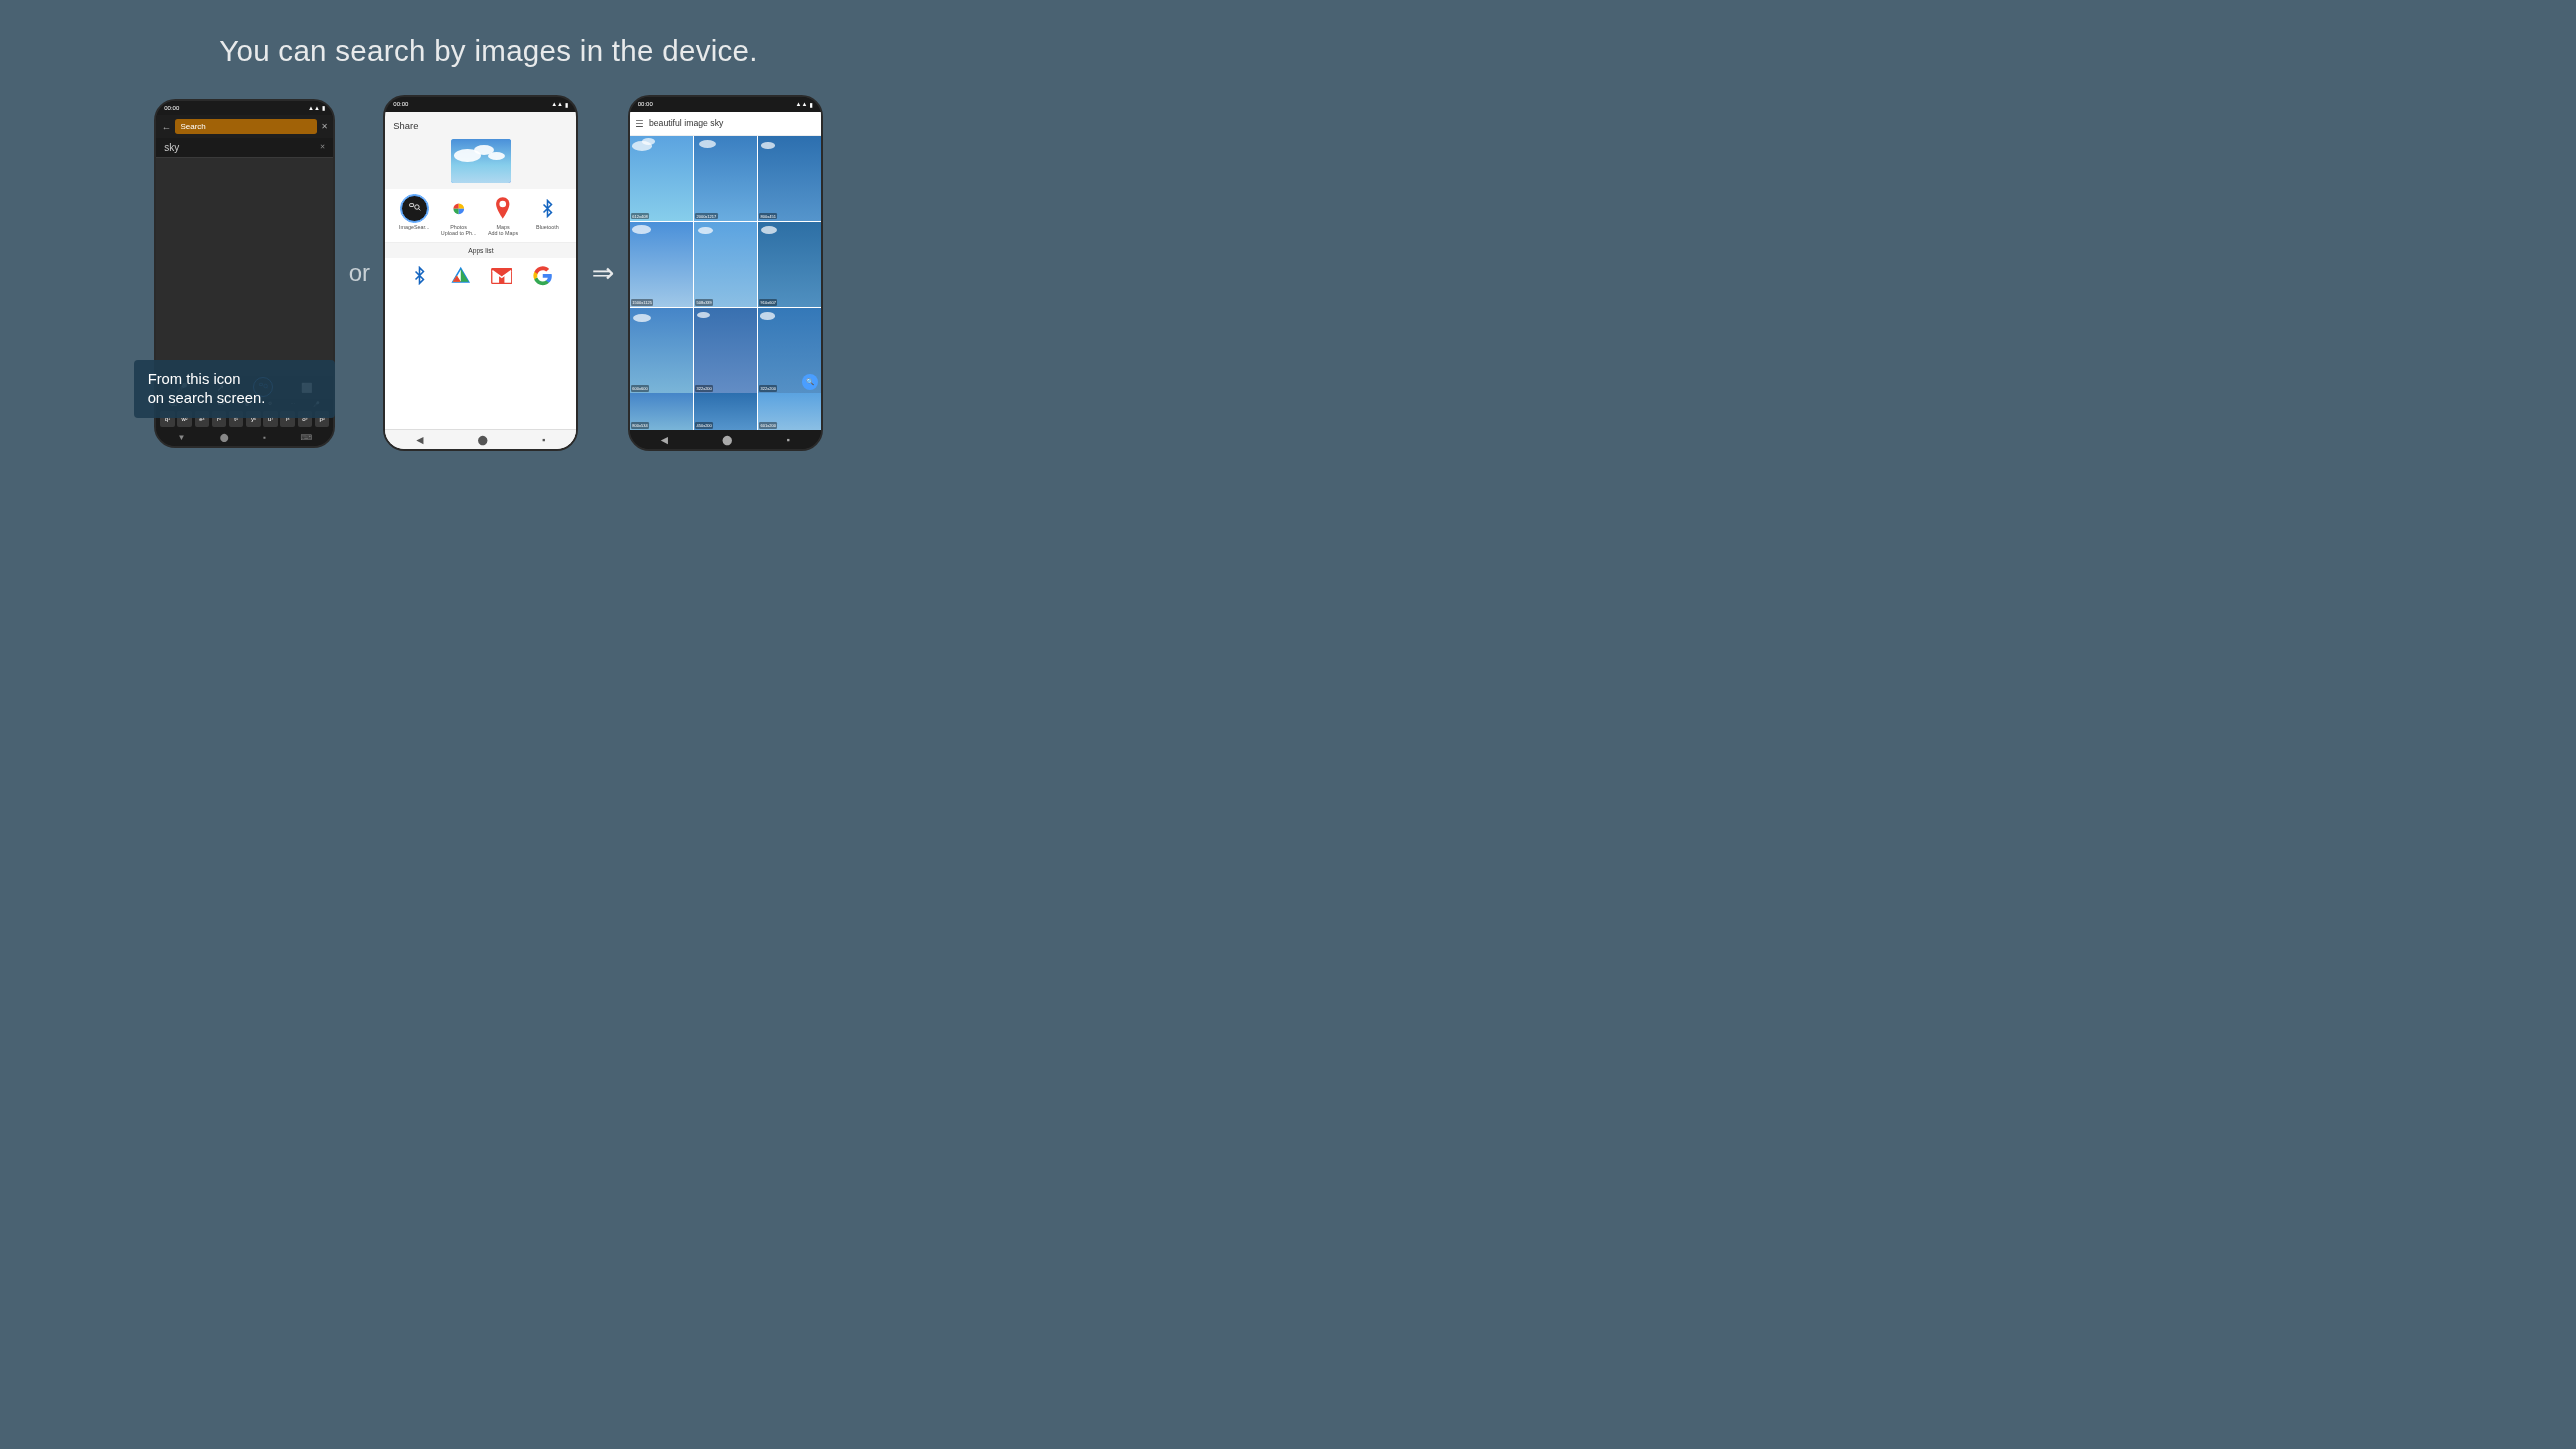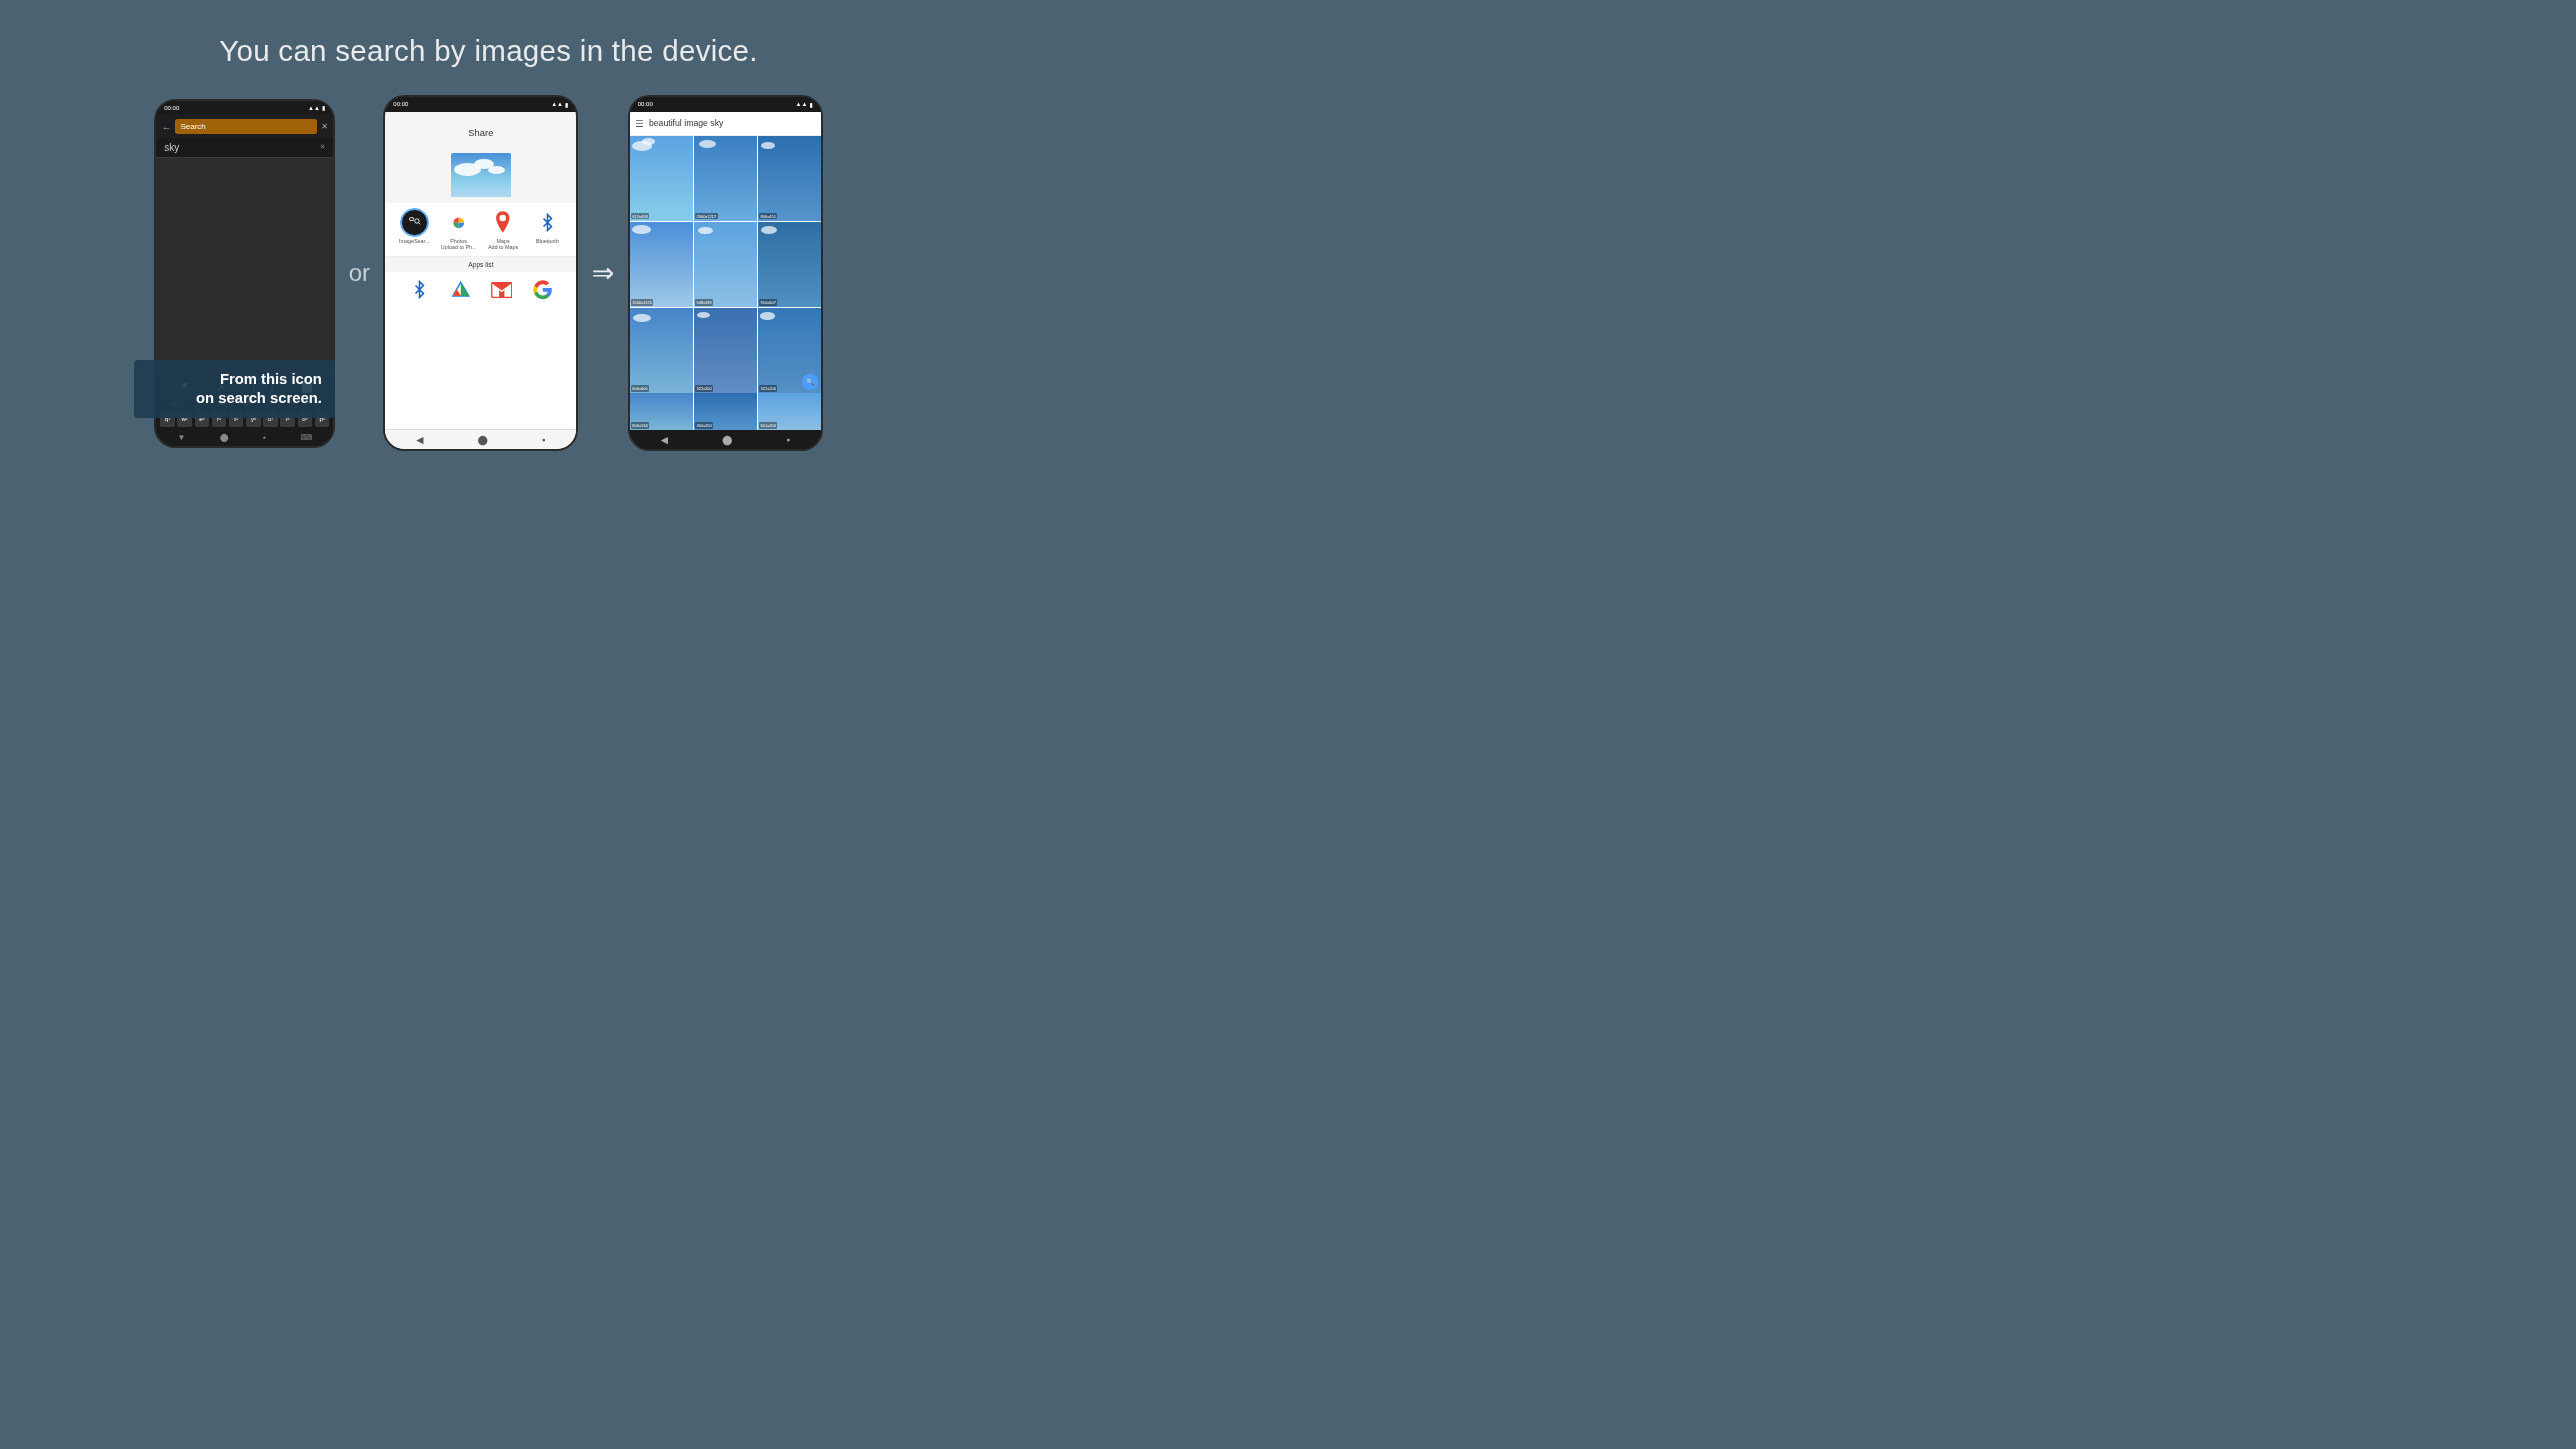--- a/index.html
+++ b/index.html
@@ -171,24 +171,24 @@
     .phone1-wrapper {
       position: relative;
     }
     .phone1-label {
       position: absolute;
       bottom: 30px;
       left: -20px;
       background: rgba(30, 60, 80, 0.9);
       color: white;
       font-size: 14.8px;
-      font-weight: bold;
+      font-weight: normal;
       padding: 9.4px 13.4px;
       border-radius: 4px;
-      text-align: right;
+      text-align: left;
       line-height: 1.3;
       z-index: 10;
       width: 201px;
     }
 
     
     .phone2-wrapper {
       position: relative;
     }
     .phone2-label {
@@ -209,22 +209,22 @@
     }
 
     .phone2-content {
       flex: 1;
       background: #f5f5f5;
       display: flex;
       flex-direction: column;
     }
 
     .share-header {
-      text-align: center;
-      padding: 15px;
+      text-align: left;
+      padding: 8px;
       font-size: 9.4px;
       color: #333;
       font-weight: 500;
     }
 
     .share-image-preview {
       display: flex;
       justify-content: center;
       padding: 0 13.4px 6.7px;
     }

